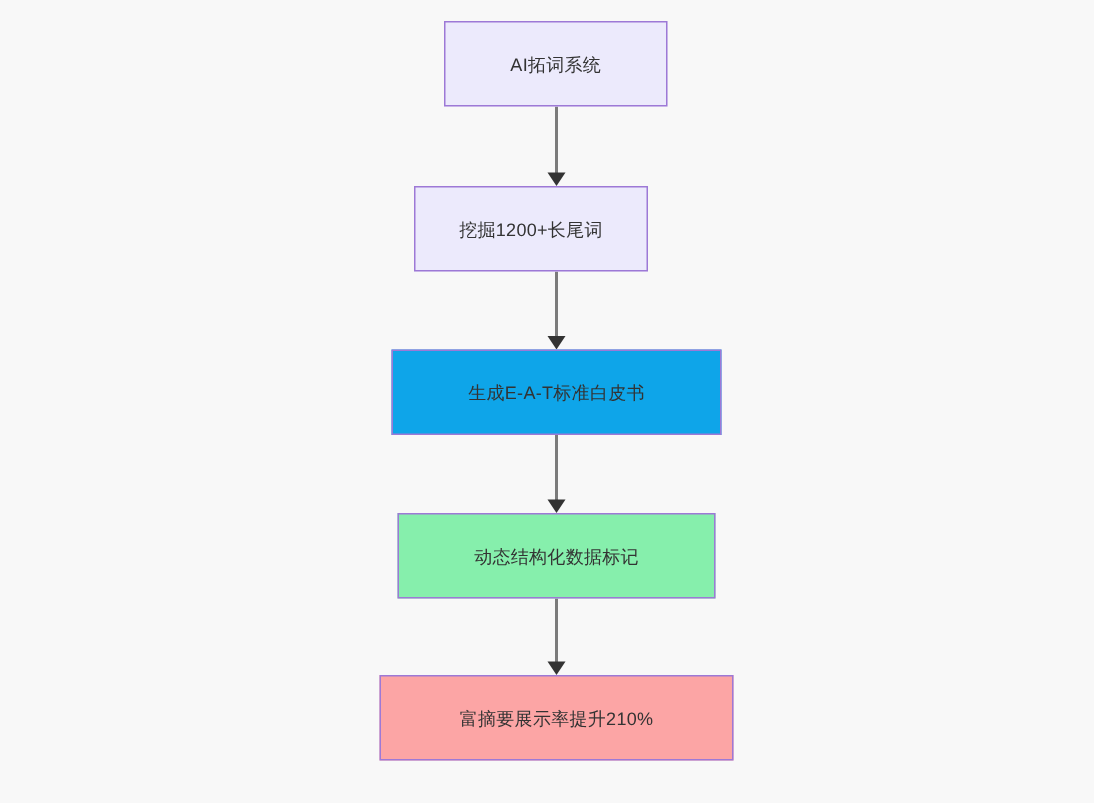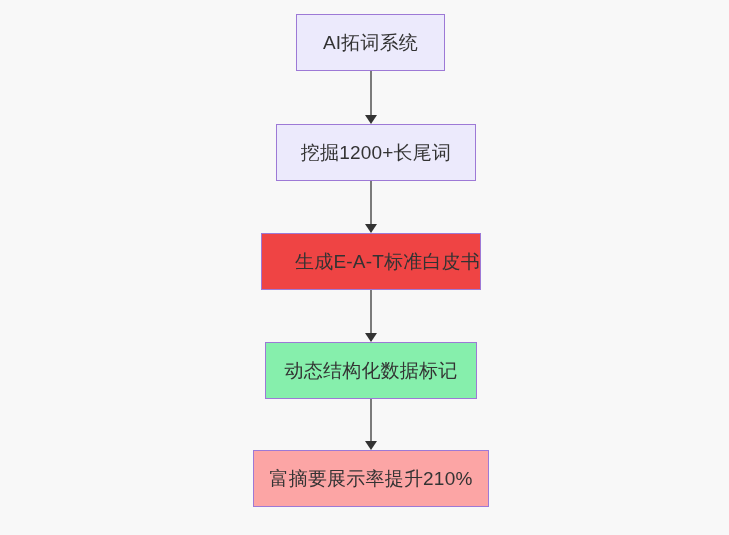--- a/index.html
+++ b/index.html
@@ -17,21 +17,21 @@
     position: relative;
     width: 729px;
     height: 535px;
   }
   .node {
     position: absolute;
     box-sizing: border-box;
     background: #ECEAFC;
     border: 1.5px solid #9D79D6;
     color: #333333;
-    font-size: 19px;
+    font-size: 12px;
     line-height: 1;
     display: flex;
     align-items: center;
     justify-content: center;
     letter-spacing: 0.2px;
     white-space: nowrap;
   }
   .node-label {
     display: block;
   }
@@ -77,24 +77,24 @@
     <div class="edge-head" style="top: 43px; border-top-color: rgb(51, 51, 51);"></div>
   </div>
   <div class="edge" id="edge-3" style="left: 371px; top: 399px;">
     <div class="edge-line" style="height: 43px; background: rgb(123, 123, 123);"></div>
     <div class="edge-head" style="top: 42px; border-top-color: rgb(51, 51, 51);"></div>
   </div>
 
   <div class="node" id="node-0" style="left: 296px; top: 14px; width: 149px; height: 57px; background: rgb(236, 234, 252); border-color: rgb(157, 121, 214); color: rgb(51, 51, 51);">
     <span class="node-label">AI拓词系统</span>
   </div>
-  <div class="node" id="node-1" style="left: 276px; top: 124px; width: 200px; height: 57px; background: rgb(236, 234, 252); border-color: rgb(157, 121, 214); color: rgb(51, 51, 51);">
+  <div class="node" id="node-1" style="left: 276px; top: 124px; width: 156px; height: 57px; background: rgb(236, 234, 252); border-color: rgb(157, 121, 214); color: rgb(51, 51, 51);">
     <span class="node-label">挖掘1200+长尾词</span>
   </div>
-  <div class="node" id="node-2" style="left: 261px; top: 233px; width: 220px; height: 57px; background: #ef4444; border-color: rgb(157, 121, 214); color: rgb(51, 51, 51); justify-content: flex-end;">
+  <div class="node" id="node-2" style="left: 261px; top: 233px; width: 220px; height: 57px; background: #0ea5e9; border-color: rgb(157, 121, 214); color: rgb(51, 51, 51);">
     <span class="node-label">生成E-A-T标准白皮书</span>
   </div>
   <div class="node" id="node-3" style="left: 265px; top: 342px; width: 212px; height: 57px; background: #86efac; border-color: rgb(157, 121, 214); color: rgb(51, 51, 51);">
     <span class="node-label">动态结构化数据标记</span>
   </div>
   <div class="node" id="node-4" style="left: 253px; top: 450px; width: 236px; height: 57px; background: #fca5a5; border-color: rgb(157, 121, 214); color: rgb(51, 51, 51);">
     <span class="node-label">富摘要展示率提升210%</span>
   </div>
 
 </div>

